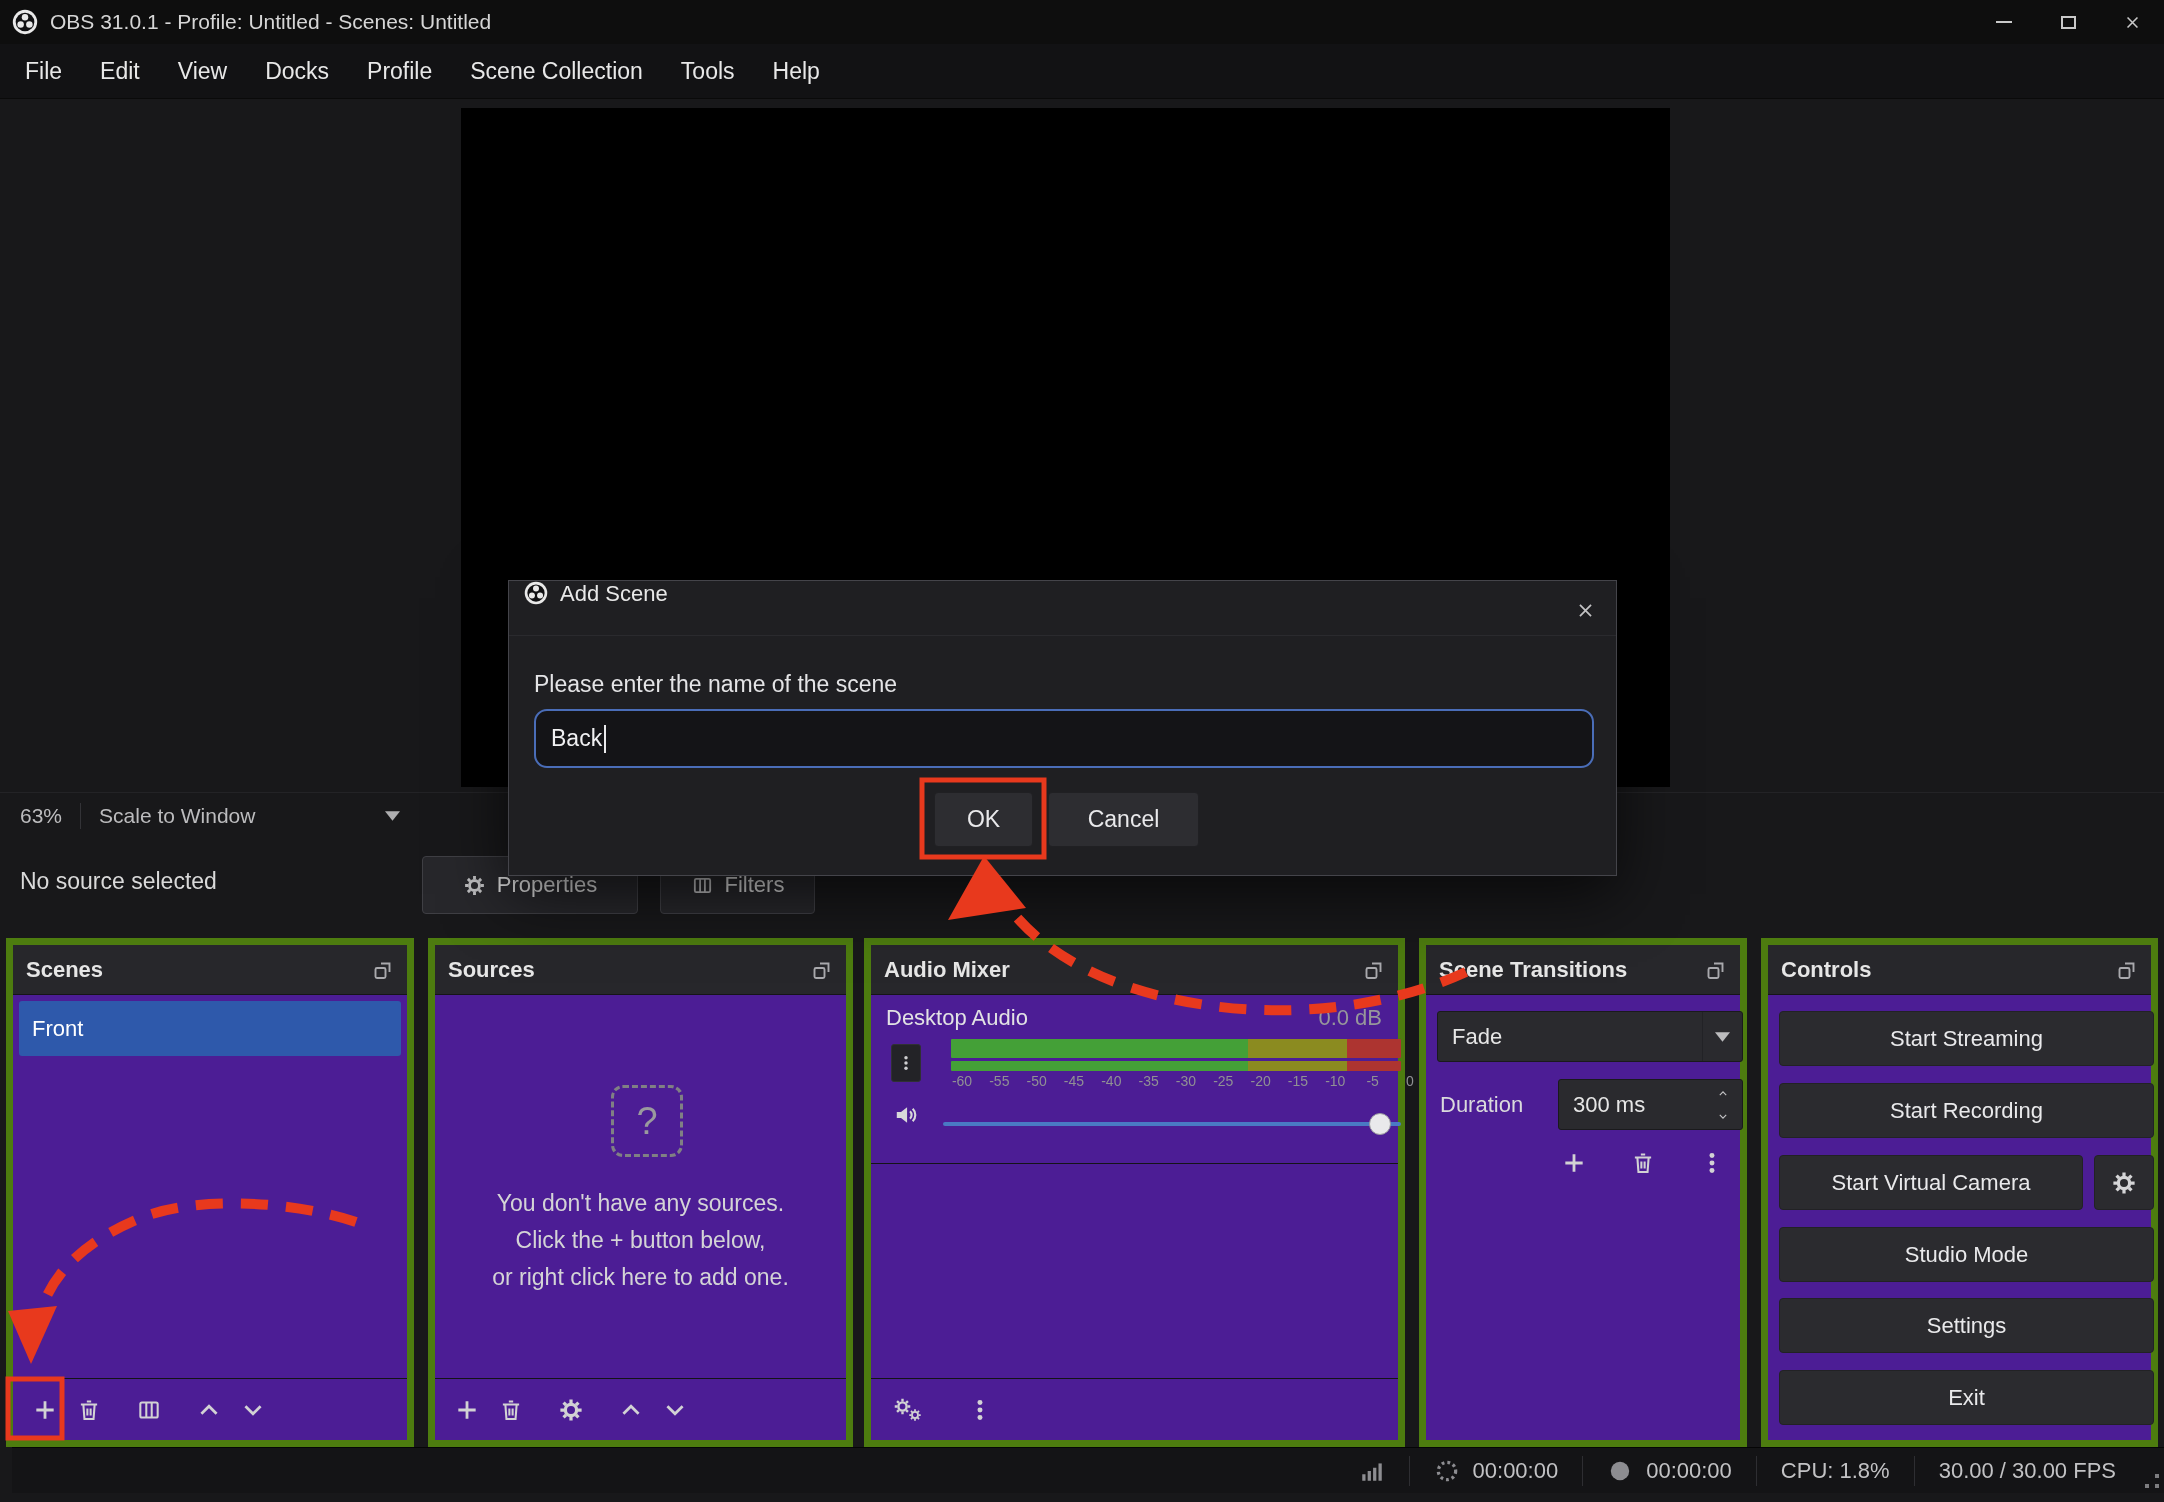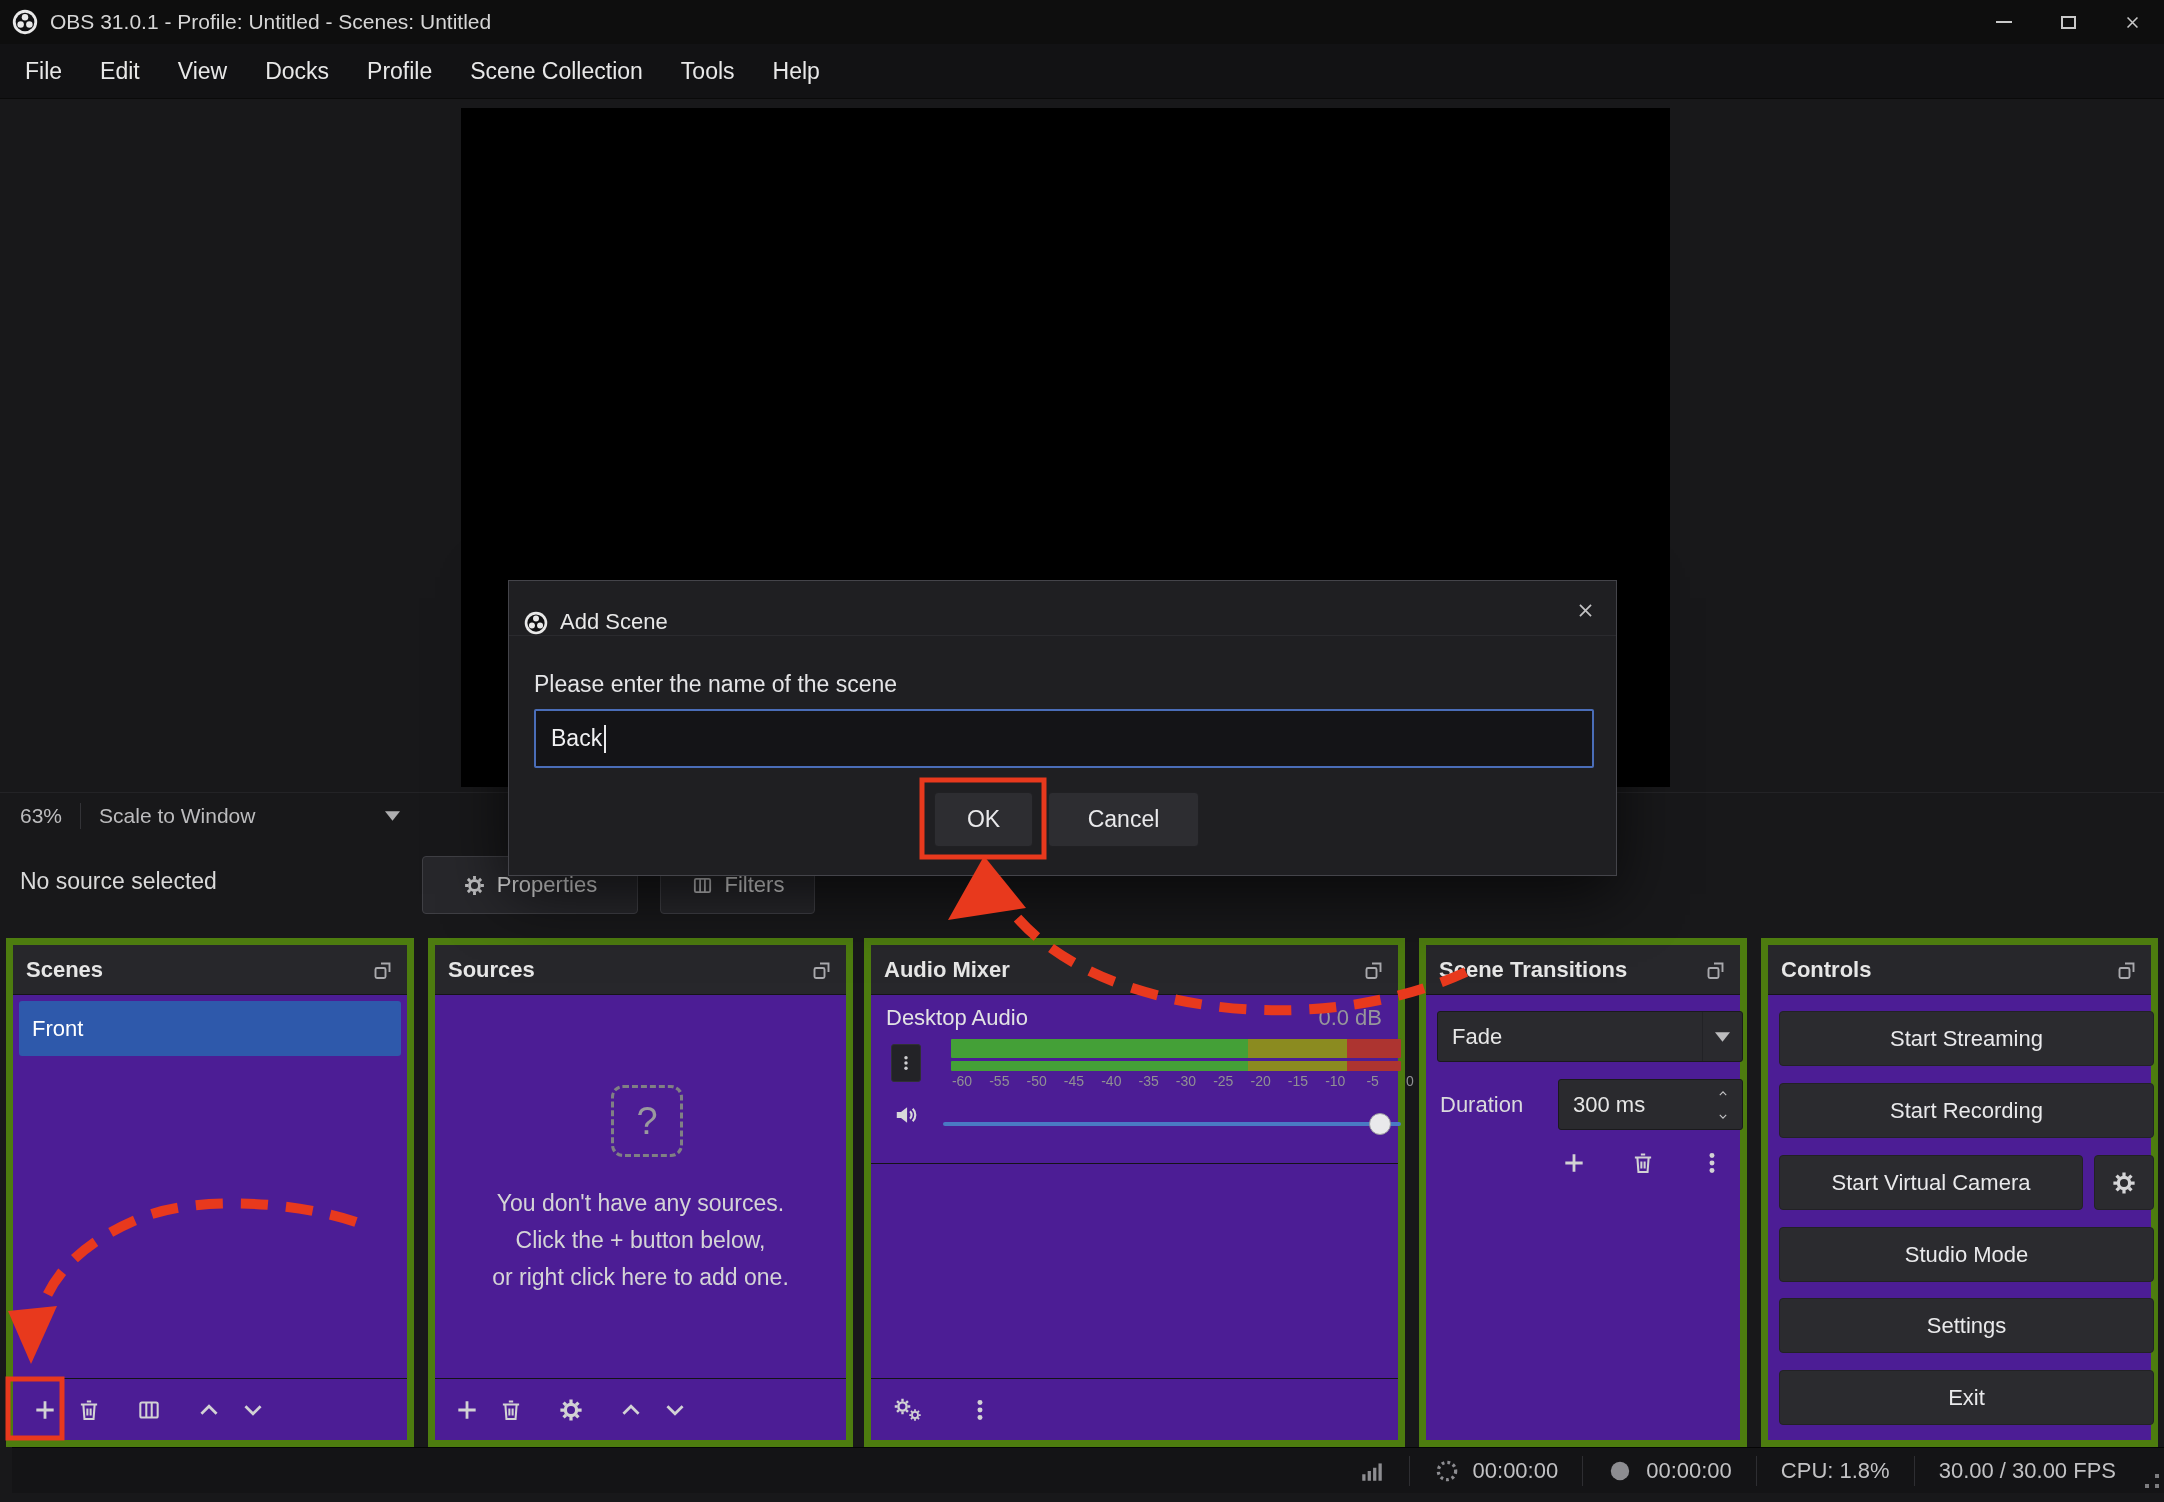--- a/index.html
+++ b/index.html
@@ -100,27 +100,27 @@
   
   .statusbar{position:absolute;left:12px;right:0;top:1447px;height:46px;background:#141416;border-top:1px solid #050506;display:flex;align-items:center;justify-content:flex-end;padding-right:48px;font-size:22px;color:#c2c2c4;}
   .sb-divider{width:1px;height:30px;background:#2e2e32;margin:0 24px;}
   .sb-group{display:flex;align-items:center;gap:13px;}
   .sb-icon{width:26px;height:26px;color:#8d8d91;display:flex;}
   .sb-icon svg{width:26px;height:26px;}
   .sb-grip{position:absolute;right:4px;bottom:4px;width:16px;height:16px;color:#7d7d80;}
 
   
   .dialog{position:absolute;left:508px;top:580px;width:1109px;height:296px;background:#1f1f22;border:1px solid #44444a;box-shadow:0 18px 60px rgba(0,0,0,.65);z-index:50;}
-  .dialog-titlebar{height:55px;display:flex;align-items:flex-end;padding:0 15px;border-bottom:1px solid #2a2a2e;}
+  .dialog-titlebar{height:55px;display:flex;align-items:flex-start;padding:0 15px;border-bottom:1px solid #2a2a2e;}
   .dialog-titlebar .logo{width:24px;height:24px;margin-right:12px;}
   .dialog-title{font-size:22px;color:#e8e8e8;}
   .dialog-close{position:absolute;right:16px;top:14px;width:30px;height:30px;display:flex;align-items:center;justify-content:center;color:#c3c3c5;}
   .dialog-close svg{width:19px;height:19px;}
   .dialog-prompt{position:absolute;left:25px;top:90px;font-size:23px;color:#e4e4e6;}
-  .dialog-input{position:absolute;left:25px;top:128px;width:1060px;height:59px;background:#141417;border:2px solid var(--input-focus,#4a6db8);border-radius:2px;font-size:23px;color:#f0f0f2;display:flex;align-items:center;padding:0 15px;}
+  .dialog-input{position:absolute;left:25px;top:128px;width:1060px;height:59px;background:#141417;border:2px solid var(--input-focus,#4a6db8);border-radius:13px;font-size:23px;color:#f0f0f2;display:flex;align-items:center;padding:0 15px;}
   .caret{display:inline-block;width:2px;height:28px;background:#eaeaec;margin-left:2px;}
   .dlg-btn{position:absolute;top:211px;height:55px;background:#2d2d31;border:1px solid #202023;border-radius:4px;font-size:23px;color:#e9e9eb;display:flex;align-items:center;justify-content:center;}
   .btn-ok{left:425px;width:99px;}
   .btn-cancel{left:539px;width:151px;}
 
   
   .annotations{position:absolute;left:0;top:0;z-index:100;pointer-events:none;}
   .anno-rect{fill:none;stroke:var(--annotation,#e8391d);stroke-width:5;}
   .anno-dash{fill:none;stroke:var(--annotation,#e8391d);stroke-width:10;stroke-dasharray:27 18;}
   .anno-head{fill:var(--annotation,#e8391d);}

